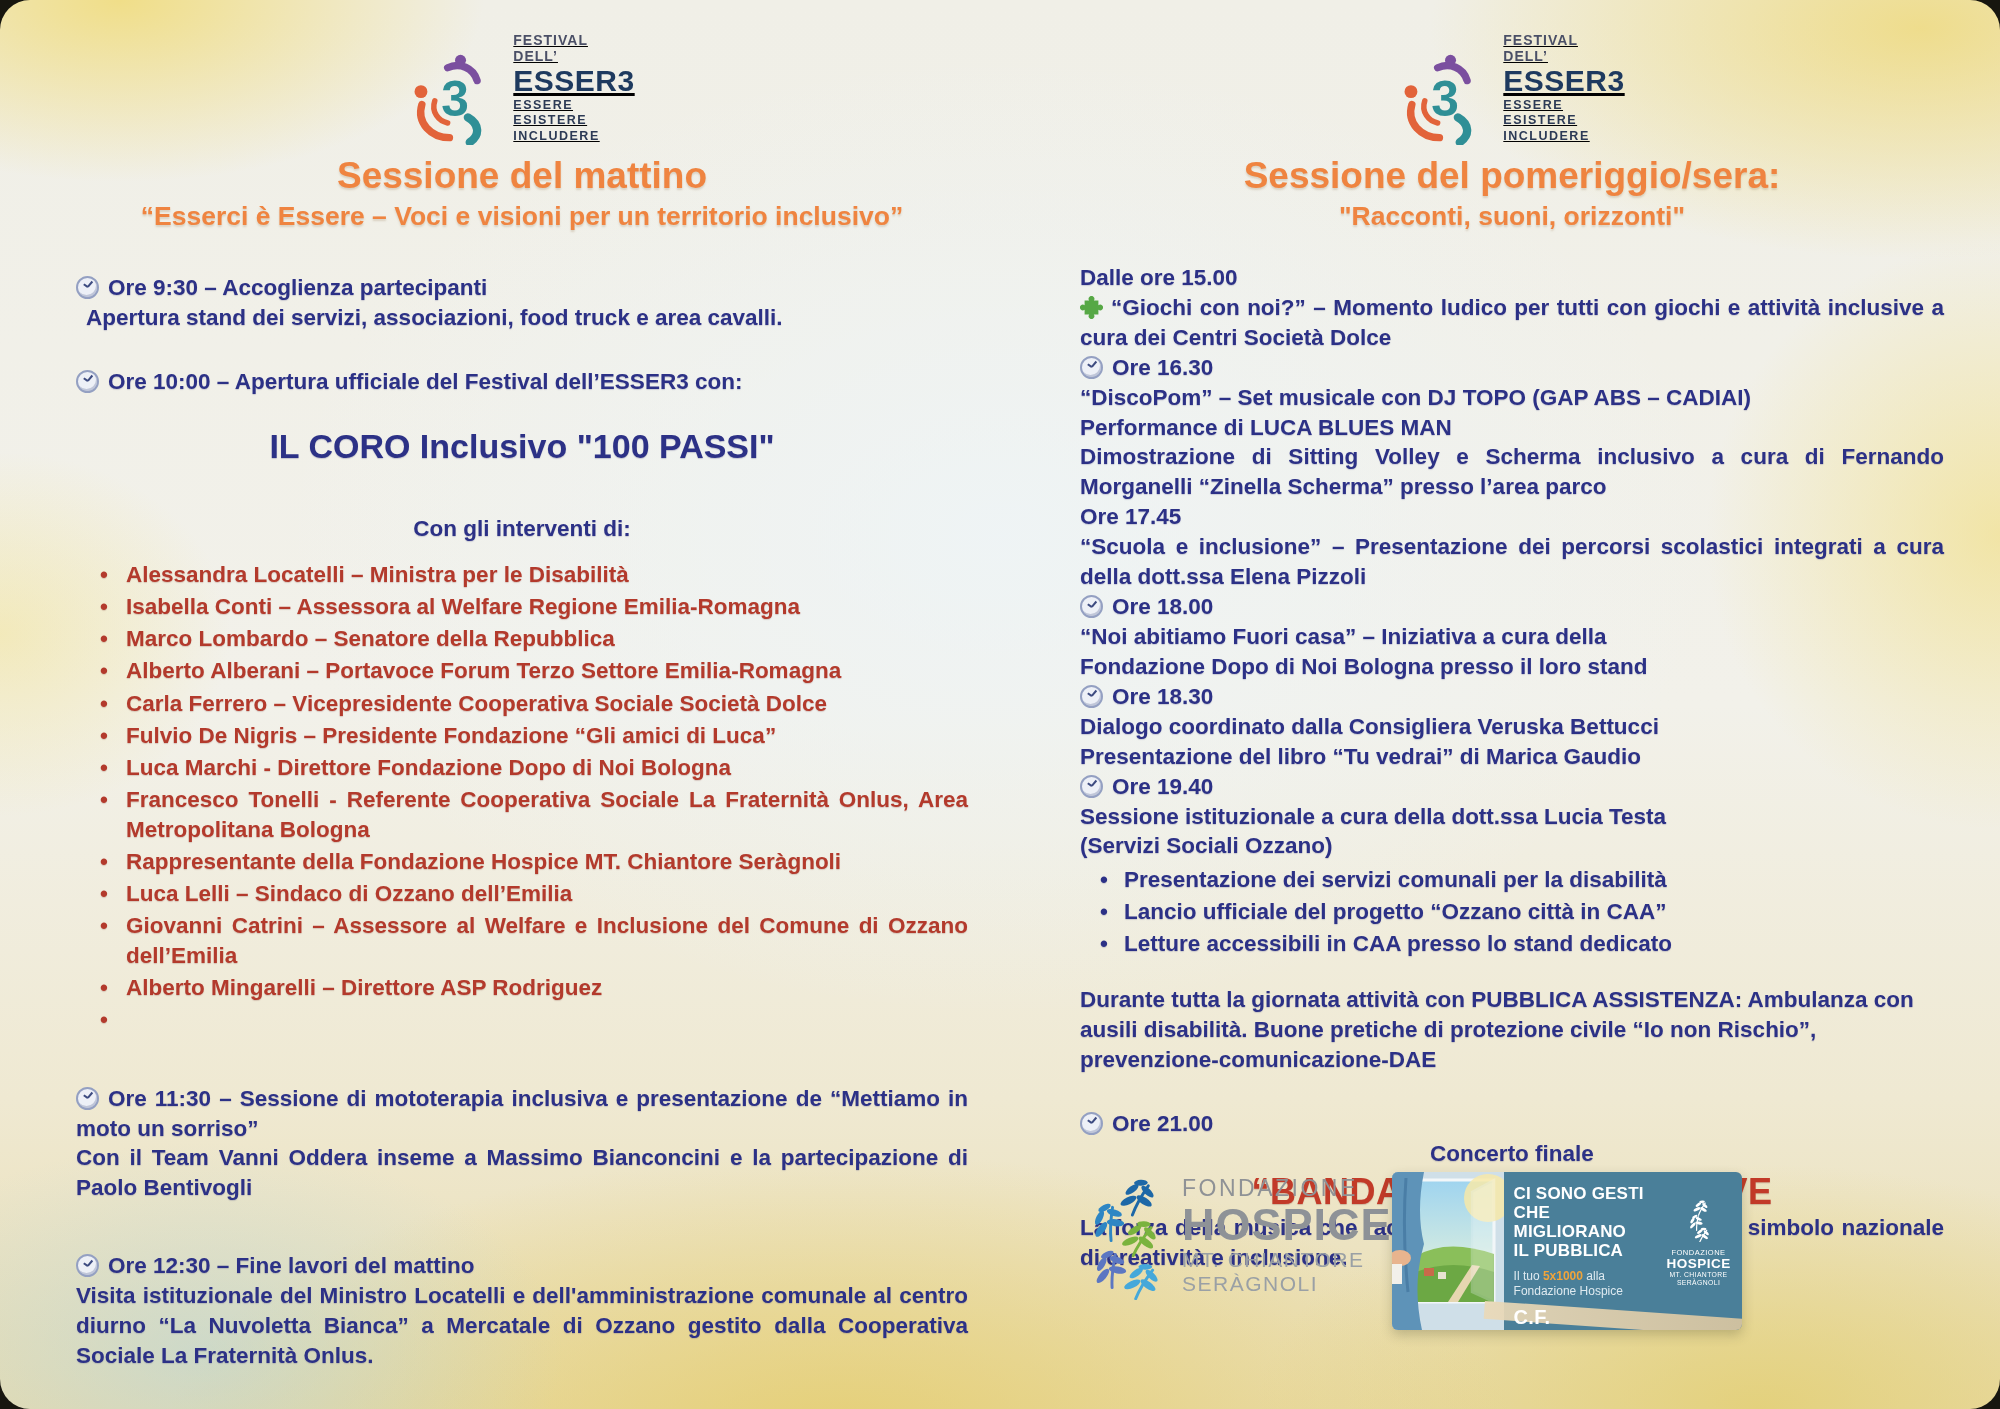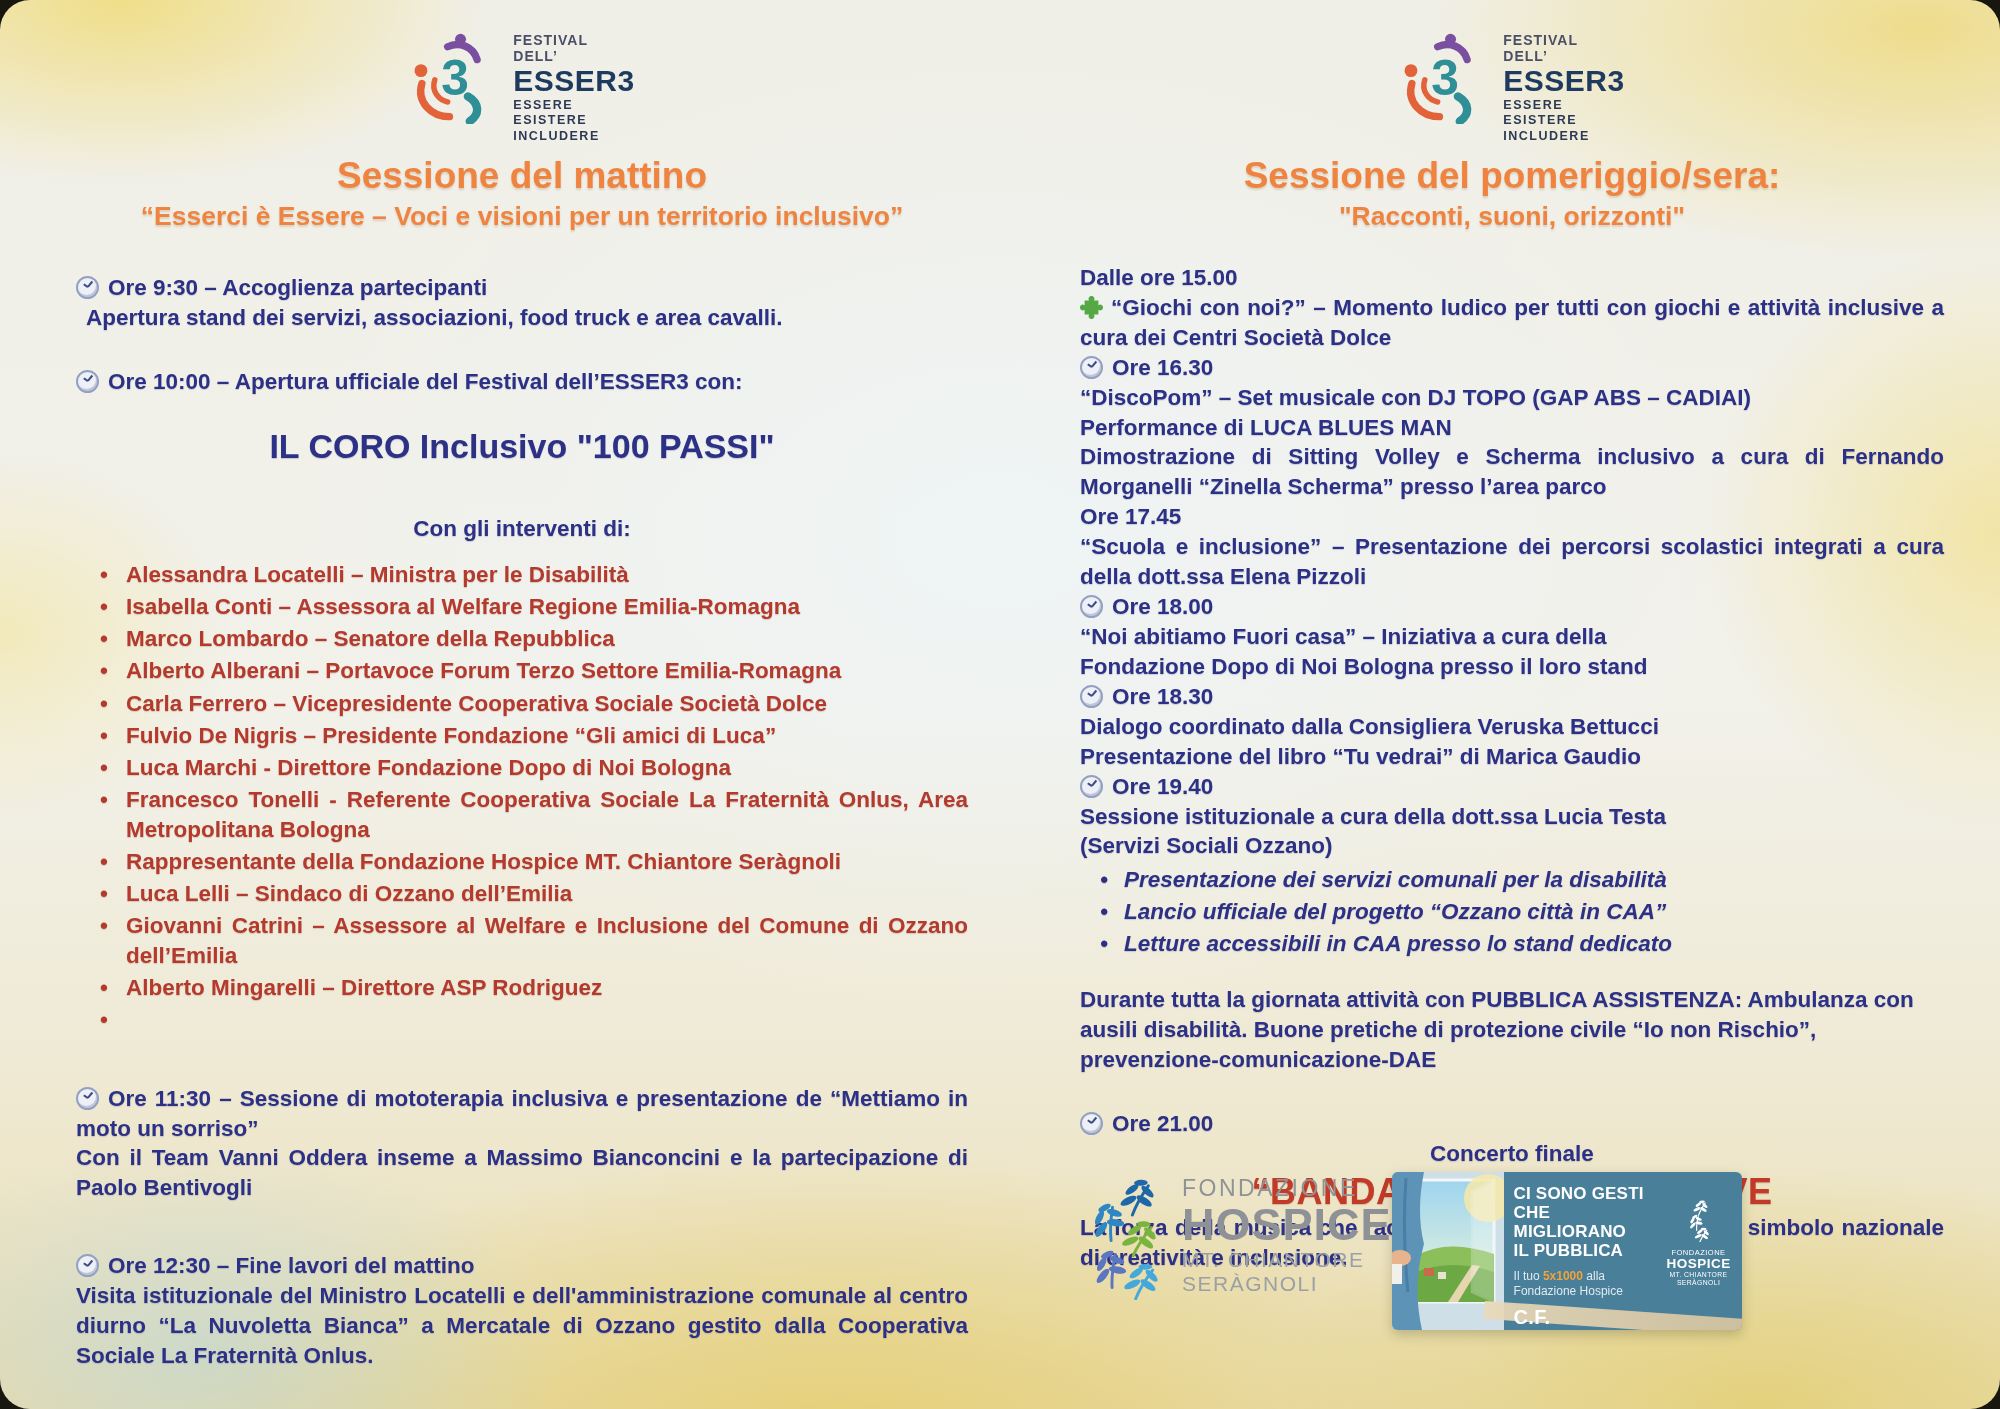--- a/index.html
+++ b/index.html
@@ -17,21 +17,21 @@
       radial-gradient(ellipse 900px 380px at 42% 102%, rgba(228,204,105,.8), rgba(228,204,105,0) 75%),
       radial-gradient(ellipse 700px 340px at 88% 100%, rgba(226,206,112,.8), rgba(226,206,112,0) 72%),
       radial-gradient(ellipse 900px 600px at 50% 38%, rgba(238,244,246,.9), rgba(238,244,246,0) 80%),
       linear-gradient(180deg,#f0efe7 0%,#f2f1ea 50%,#efe9d2 78%,#e9dcae 100%);
   }
   .page{position:absolute;top:26px;}
   .page-left{left:76px;width:892px;}
   .page-right{left:1080px;width:864px;}
 
   
-  .brand{display:flex;justify-content:center;align-items:flex-start;gap:12px;margin:6px 0 10px;}
+  .brand{display:flex;justify-content:center;align-items:flex-end;gap:12px;margin:6px 0 10px;text-decoration:underline;}
   .brand svg{display:block;}
   .bt-small{font-size:14px;color:#4a4f66;letter-spacing:1px;line-height:1.15;}
   .bt-name{font-size:30px;color:#1e3a5f;letter-spacing:.5px;line-height:1.05;margin:1px 0;}
   .bt-tag{font-size:12.5px;color:#2c3a55;letter-spacing:1.5px;line-height:1.25;}
 
   h1.title{font-size:37px;color:#ef8440;text-align:center;margin:4px 0 0;line-height:1.15;
            text-shadow:0 2px 2px rgba(150,120,80,.25);}
   h2.subtitle{font-size:26.5px;color:#ef8440;text-align:center;margin:4px 0 0;line-height:1.2;
            text-shadow:0 2px 2px rgba(150,120,80,.25);}
 
@@ -53,21 +53,21 @@
   
   ul.speakers{margin:16px 0 0;padding:0 0 0 50px;list-style:none;}
   ul.speakers li{position:relative;color:#b33a2c;font-size:22.5px;line-height:1.3;margin:3px 0;min-height:1em;
     text-shadow:0 1px 1px rgba(140,80,70,.25);}
   ul.speakers li::before{content:"\2022";position:absolute;left:-26px;color:#b33a2c;}
   .lis{color:#b33a2c;font-size:23px;margin:20px 0 0 50px;text-shadow:0 1px 1px rgba(140,80,70,.25);}
 
   
   ul.caa{margin:4px 0 0;padding:0 0 0 44px;list-style:none;}
   ul.caa li{position:relative;color:#2c3186;font-size:22.5px;line-height:1.33;margin:2px 0;
-    text-shadow:0 1px 1px rgba(90,90,140,.25);font-style:italic;}
+    text-shadow:0 1px 1px rgba(90,90,140,.25);}
   ul.caa li::before{content:"\2022";position:absolute;left:-24px;color:#2c3186;}
 
   .banda{font-size:36px;color:#c23a28;text-align:center;margin:2px 0 0;letter-spacing:.5px;
     text-shadow:0 1px 1px rgba(140,80,70,.3);}
 
   
   .footer{position:absolute;left:1088px;top:1172px;width:845px;display:flex;align-items:flex-start;}
   .hospice{display:flex;align-items:center;gap:16px;}
   .h-fond{font-size:23px;color:#8f9296;letter-spacing:2.5px;font-weight:normal;}
   .h-name{font-size:45px;color:#8e9297;letter-spacing:1px;line-height:1.02;}

